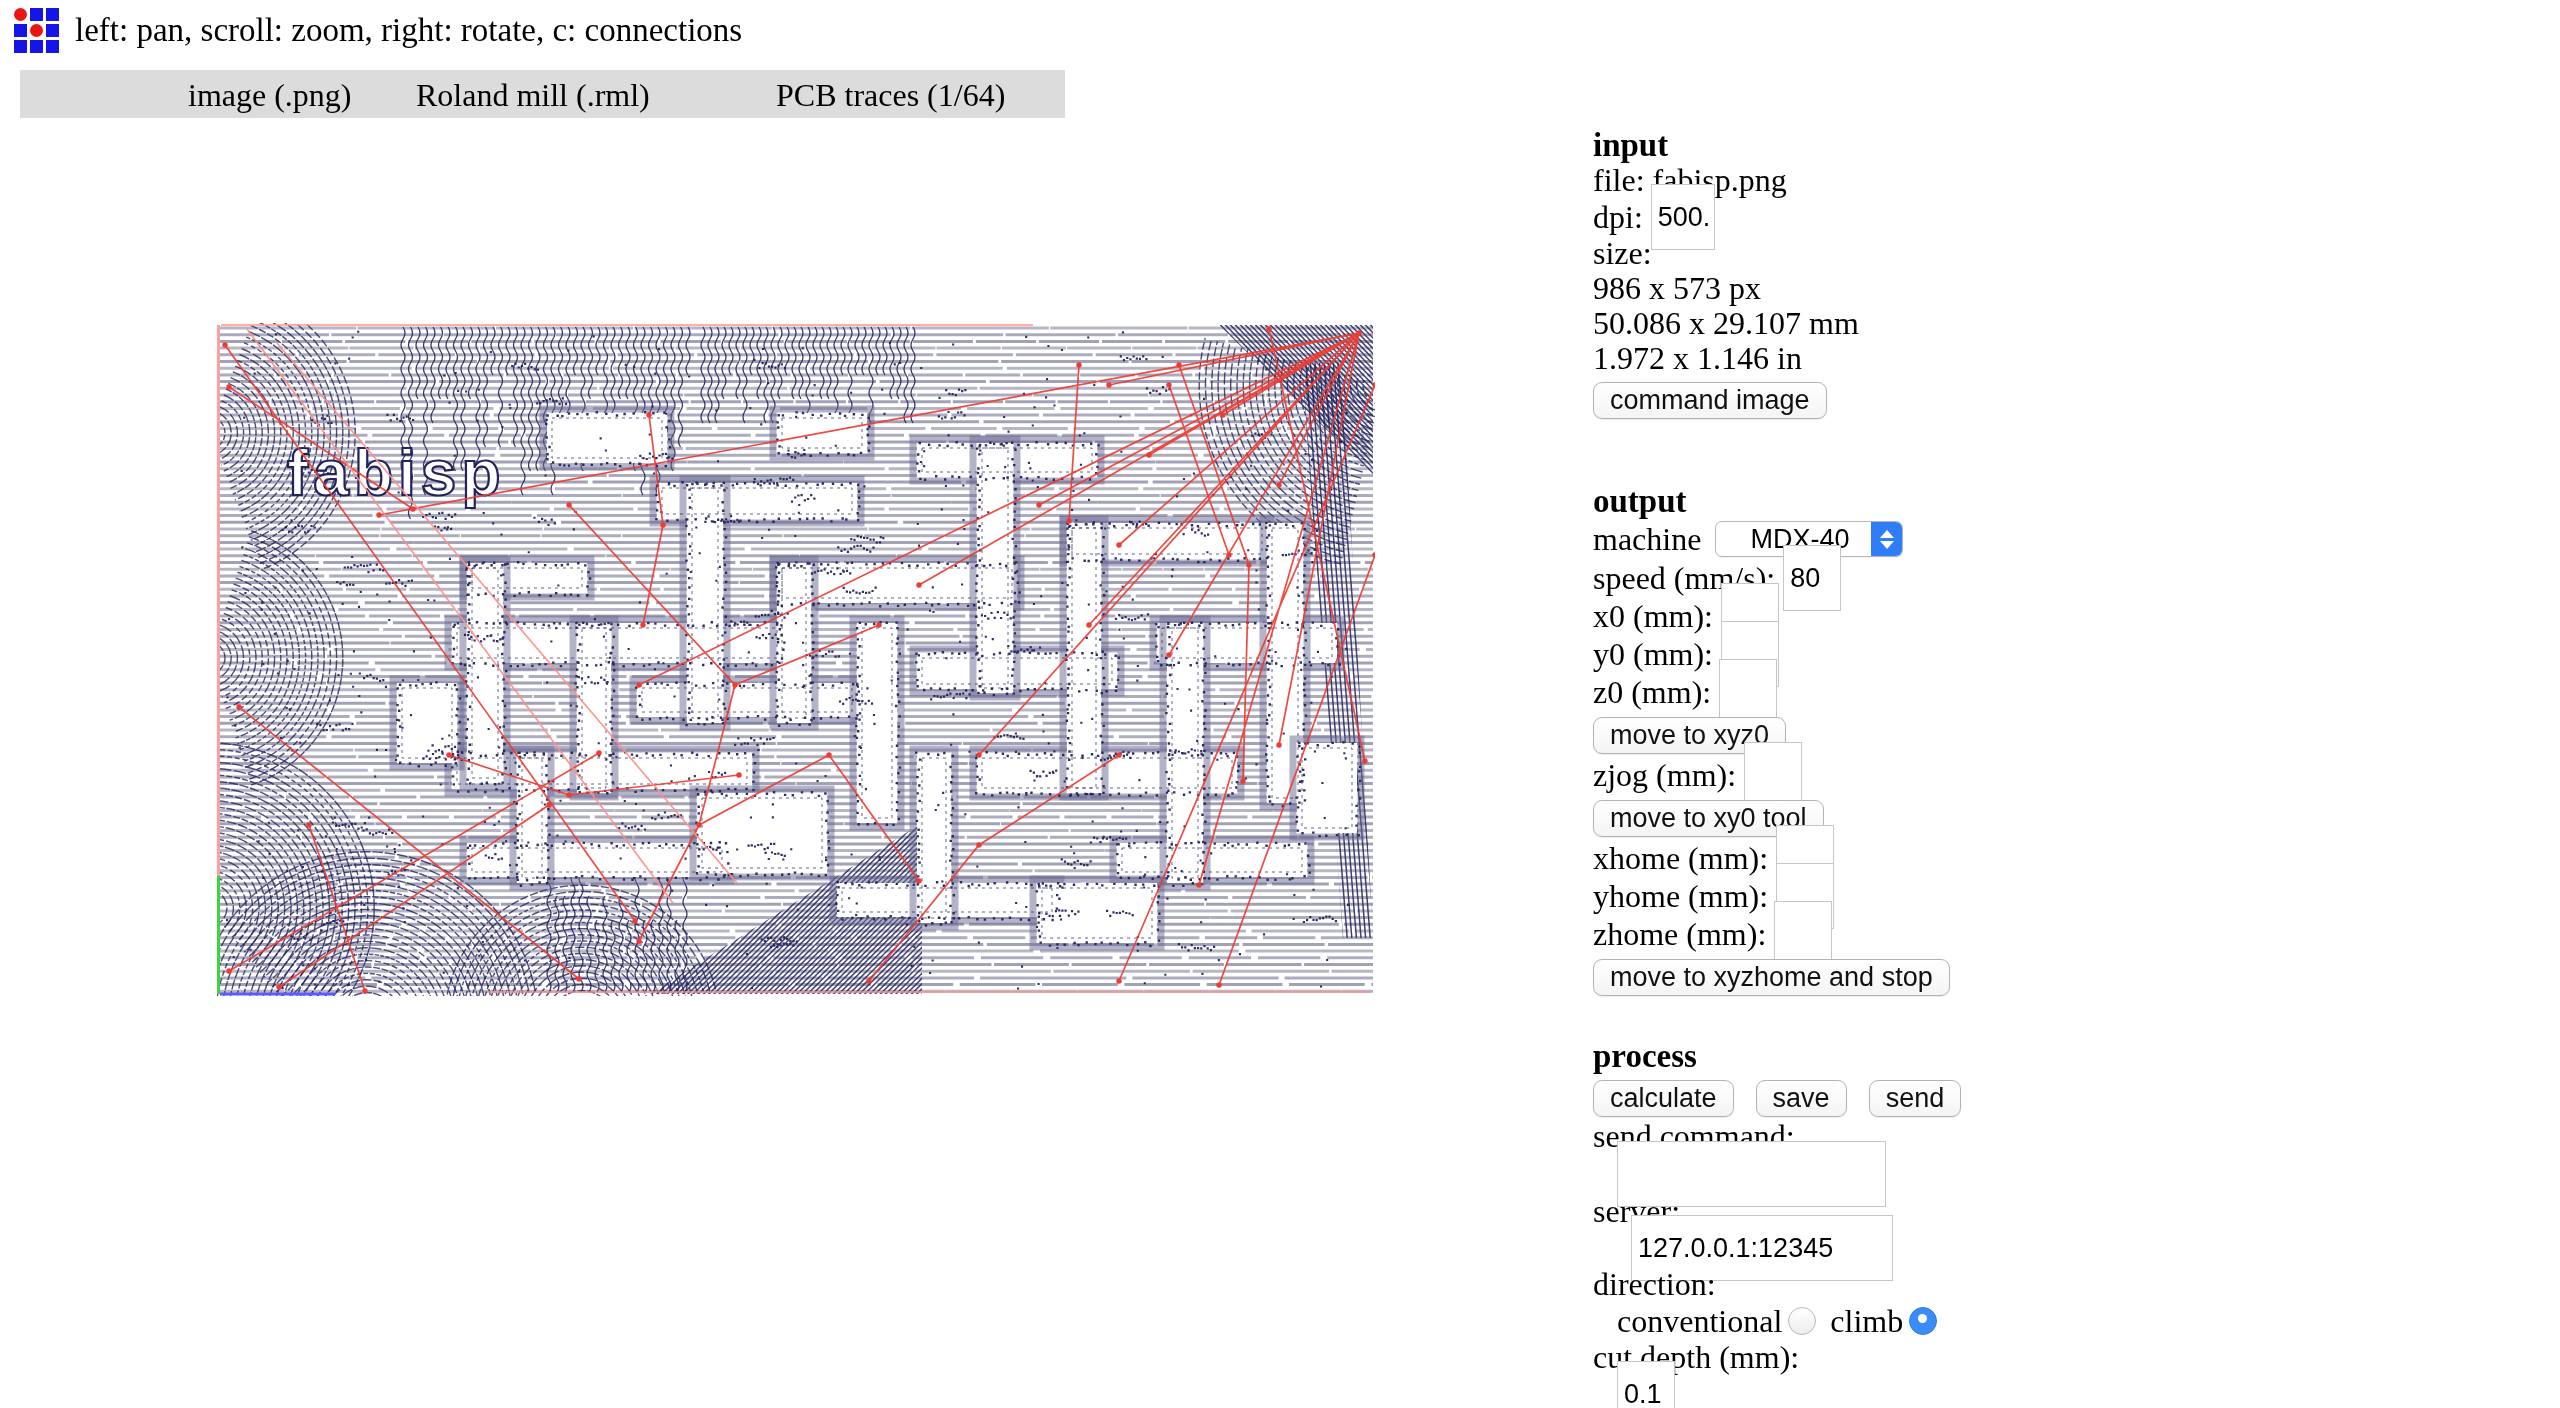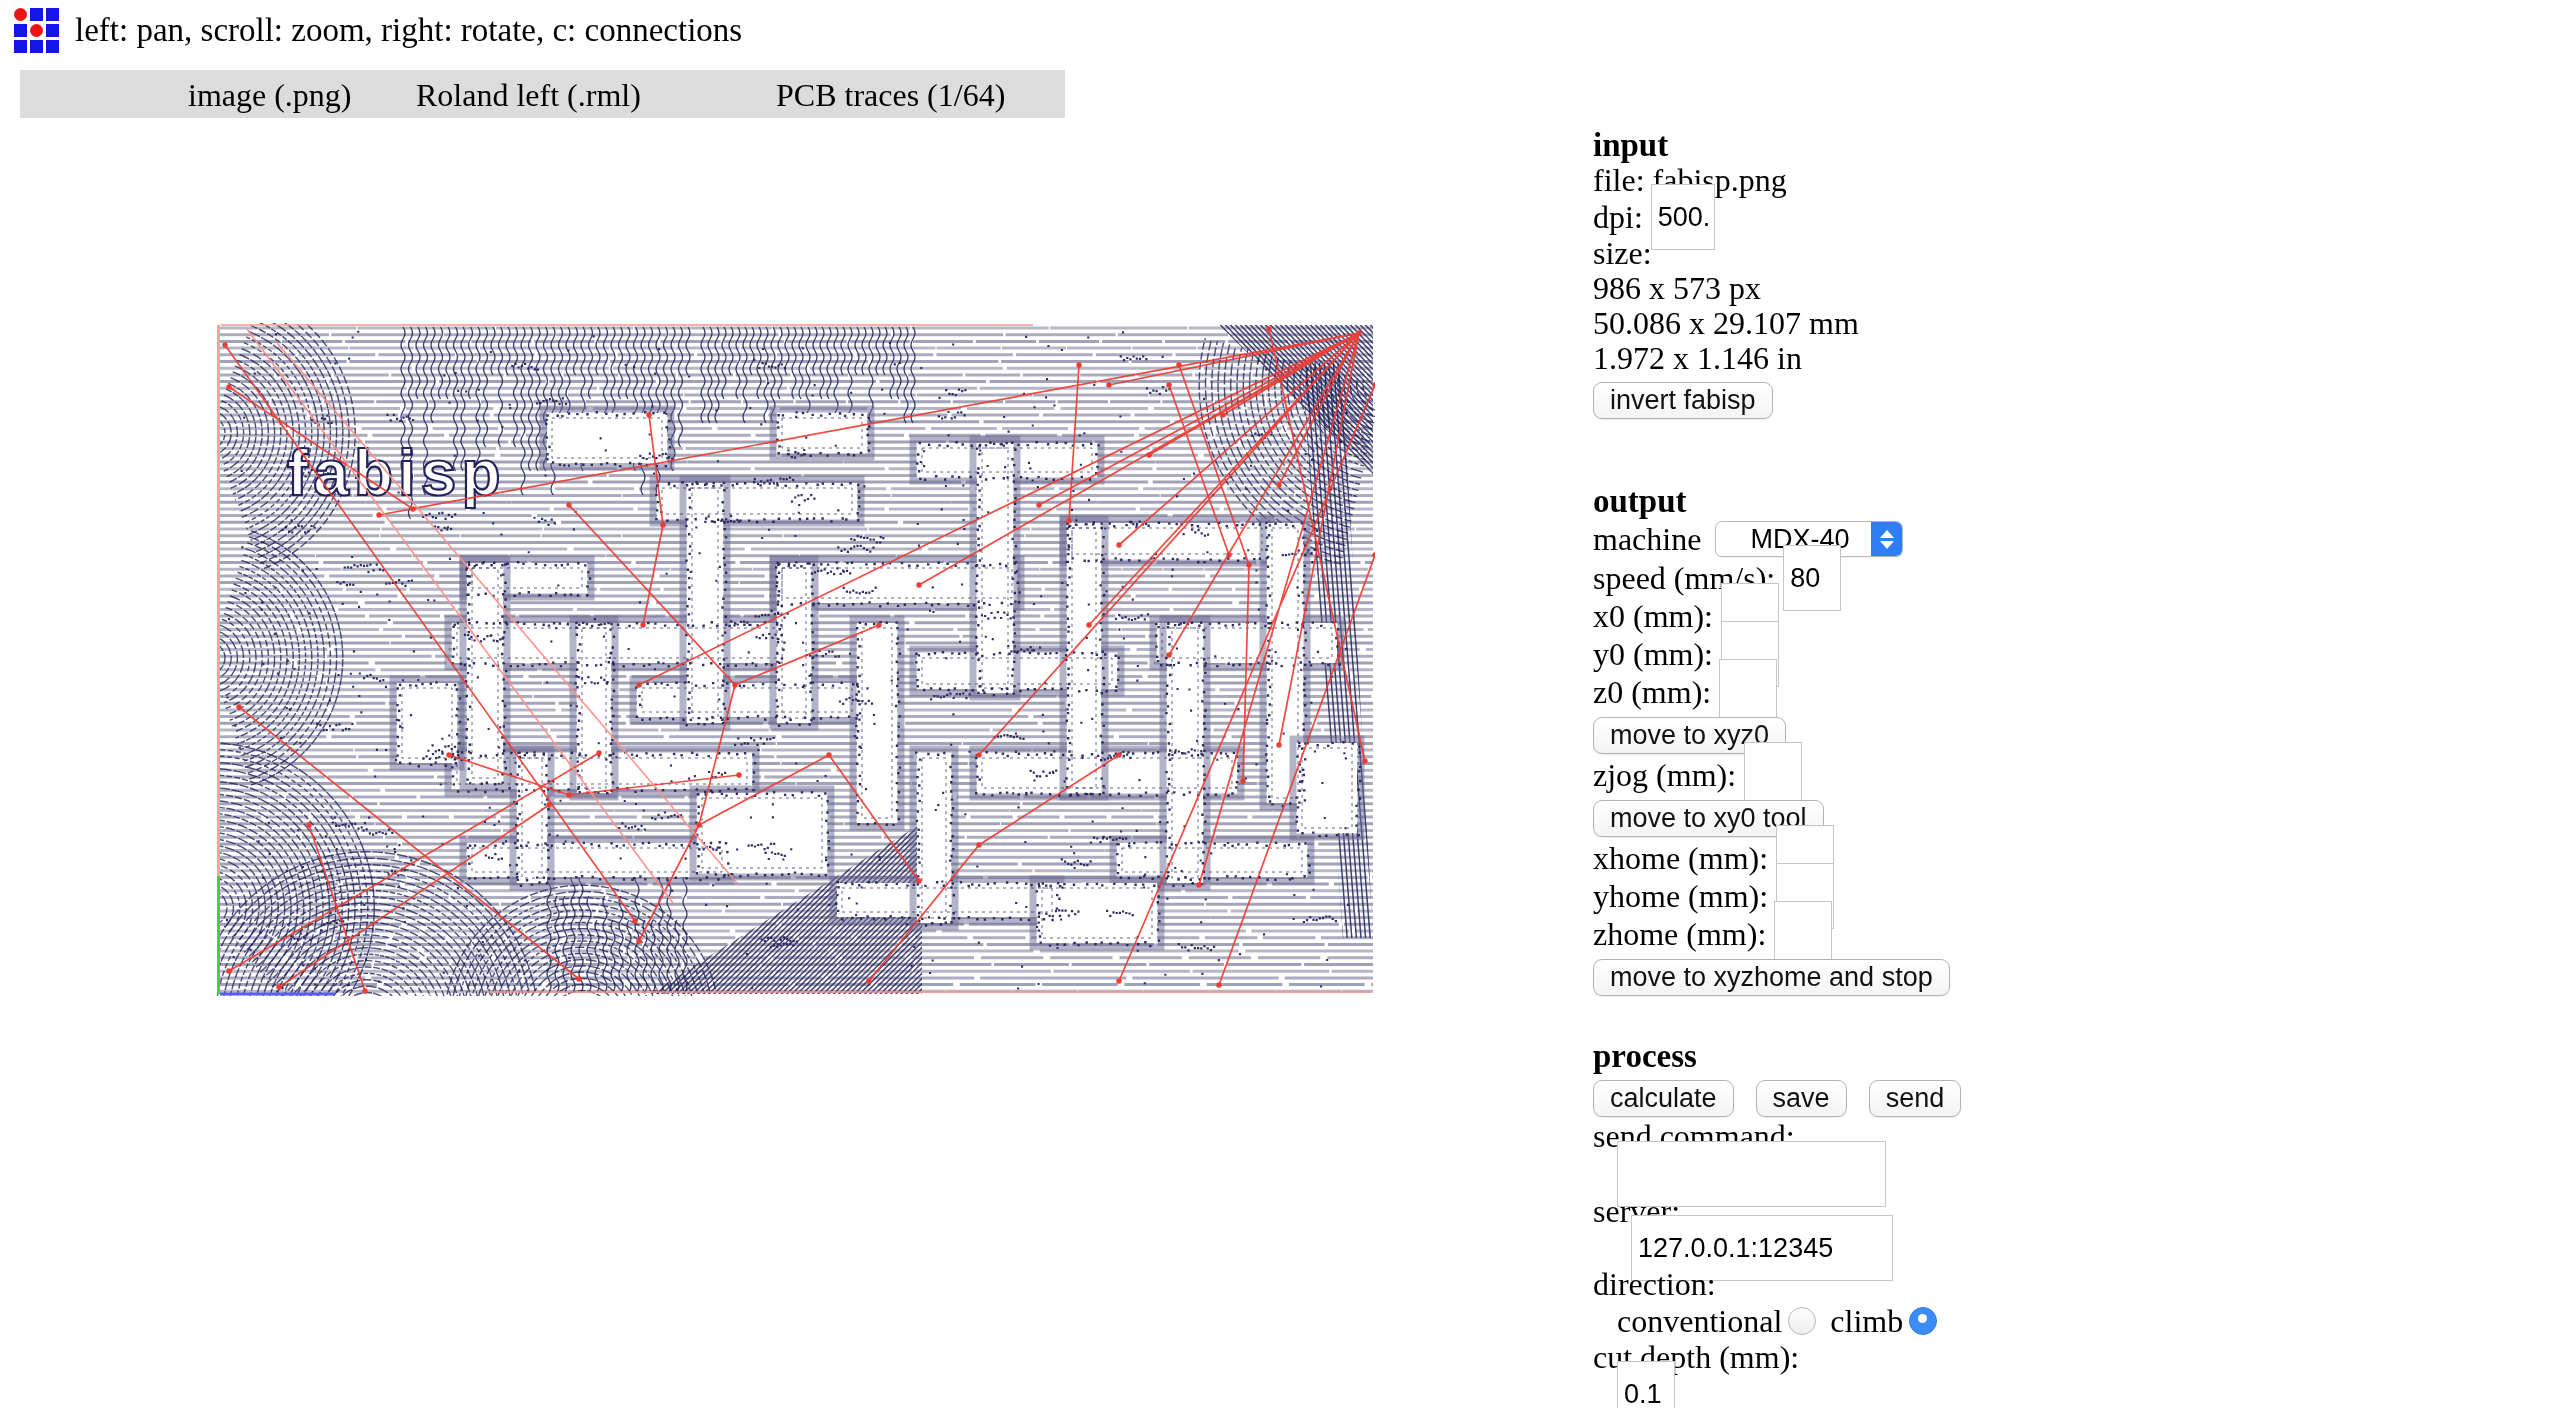--- a/index.html
+++ b/index.html
@@ -86,21 +86,21 @@
       <span></span>
     <span></span>
       <span></span>
       <span></span>
   </div>
   <div class="title">left: pan, scroll: zoom, right: rotate, c: connections</div>
 </div>
 
 <div class="menubar">
   <div class="mi" style="left:168px;">image (.png)</div>
-  <div class="mi" style="left:396px;">Roland left (.rml)</div>
+  <div class="mi" style="left:396px;">Roland mill (.rml)</div>
   <div class="mi" style="left:756px;">PCB traces (1/64)</div>
 </div>
 
 <svg id="toolpath-svg" width="1158" height="673" viewBox="0 0 1158 673">
     <rect x="0" y="0" width="1158" height="673" fill="#ffffff"></rect>
     <line x1="2" y1="5" x2="1156" y2="5" stroke="#9a9ab2" stroke-width="3" stroke-dasharray="137.19486895948648 1.3401282406412065" opacity="0.72"></line>
     <line x1="2" y1="11.7" x2="1156" y2="11.7" stroke="#9a9ab2" stroke-width="3" stroke-dasharray="110.00210028141737 2.3609507139772177" opacity="0.82"></line>
     <line x1="2" y1="18.4" x2="1156" y2="18.4" stroke="#9a9ab2" stroke-width="3" stroke-dasharray="60.165320336818695 2.906555858673528" opacity="0.92"></line>
     <line x1="2" y1="25.099999999999998" x2="1156" y2="25.099999999999998" stroke="#9a9ab2" stroke-width="3" stroke-dasharray="64.08333845436573 1.1512107450980693" opacity="0.72"></line>
     <line x1="2" y1="31.799999999999997" x2="1156" y2="31.799999999999997" stroke="#9a9ab2" stroke-width="3" stroke-dasharray="76.52200102806091 3.1855166989844292" opacity="0.82"></line>
@@ -707,21 +707,21 @@
   <div class="row">file: fabisp.png</div>
   <div class="rowi">
     <span>dpi:</span>&nbsp;
     <input type="text" class="w-dpi" value="500." style="">
   </div>
   <div class="row">size:</div>
   <div class="row">986 x 573 px</div>
   <div class="row">50.086 x 29.107 mm</div>
   <div class="row">1.972 x 1.146 in</div>
   <div class="btnrow">
-    <button>invert fabisp</button>
+    <button>command image</button>
   </div>
 
   <div class="sech gap44">output</div>
   <div class="rowi" style="height:40px;">
     <span>machine</span>
     <span class="mselect">
       <span class="val">MDX-40</span>
       <span class="chev">
           <i class="up"></i>
           <i class="dn"></i>

